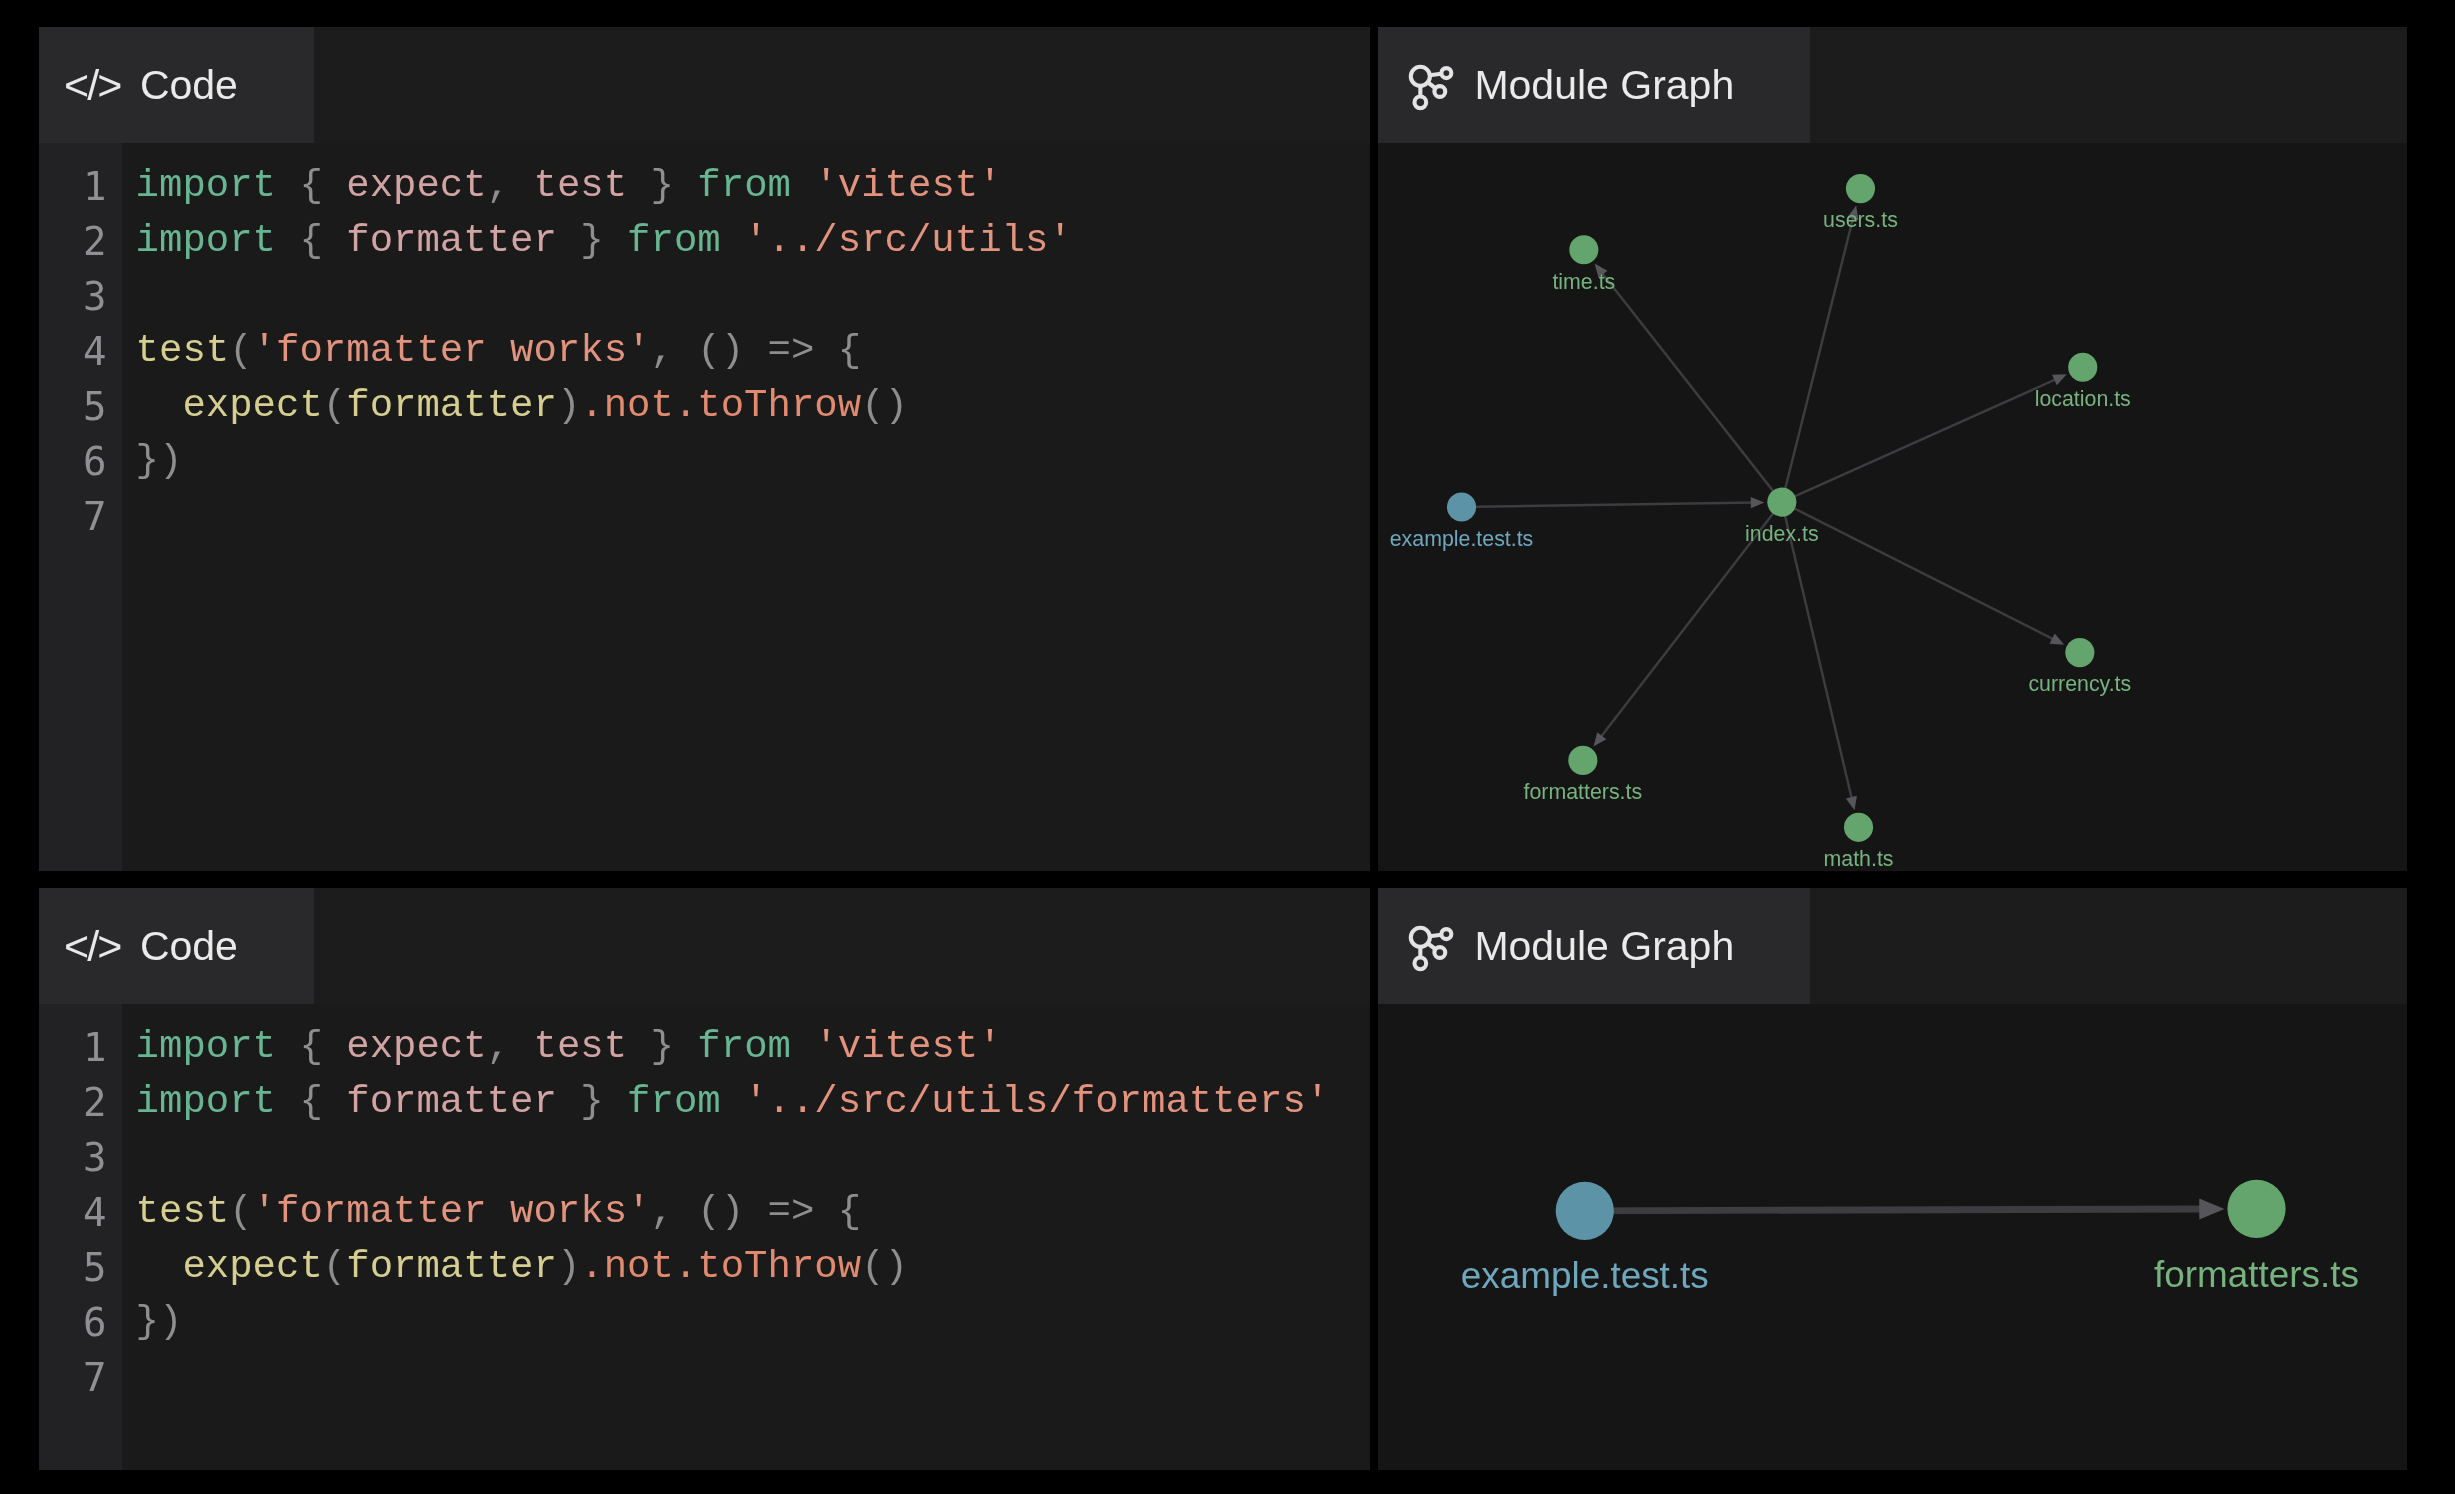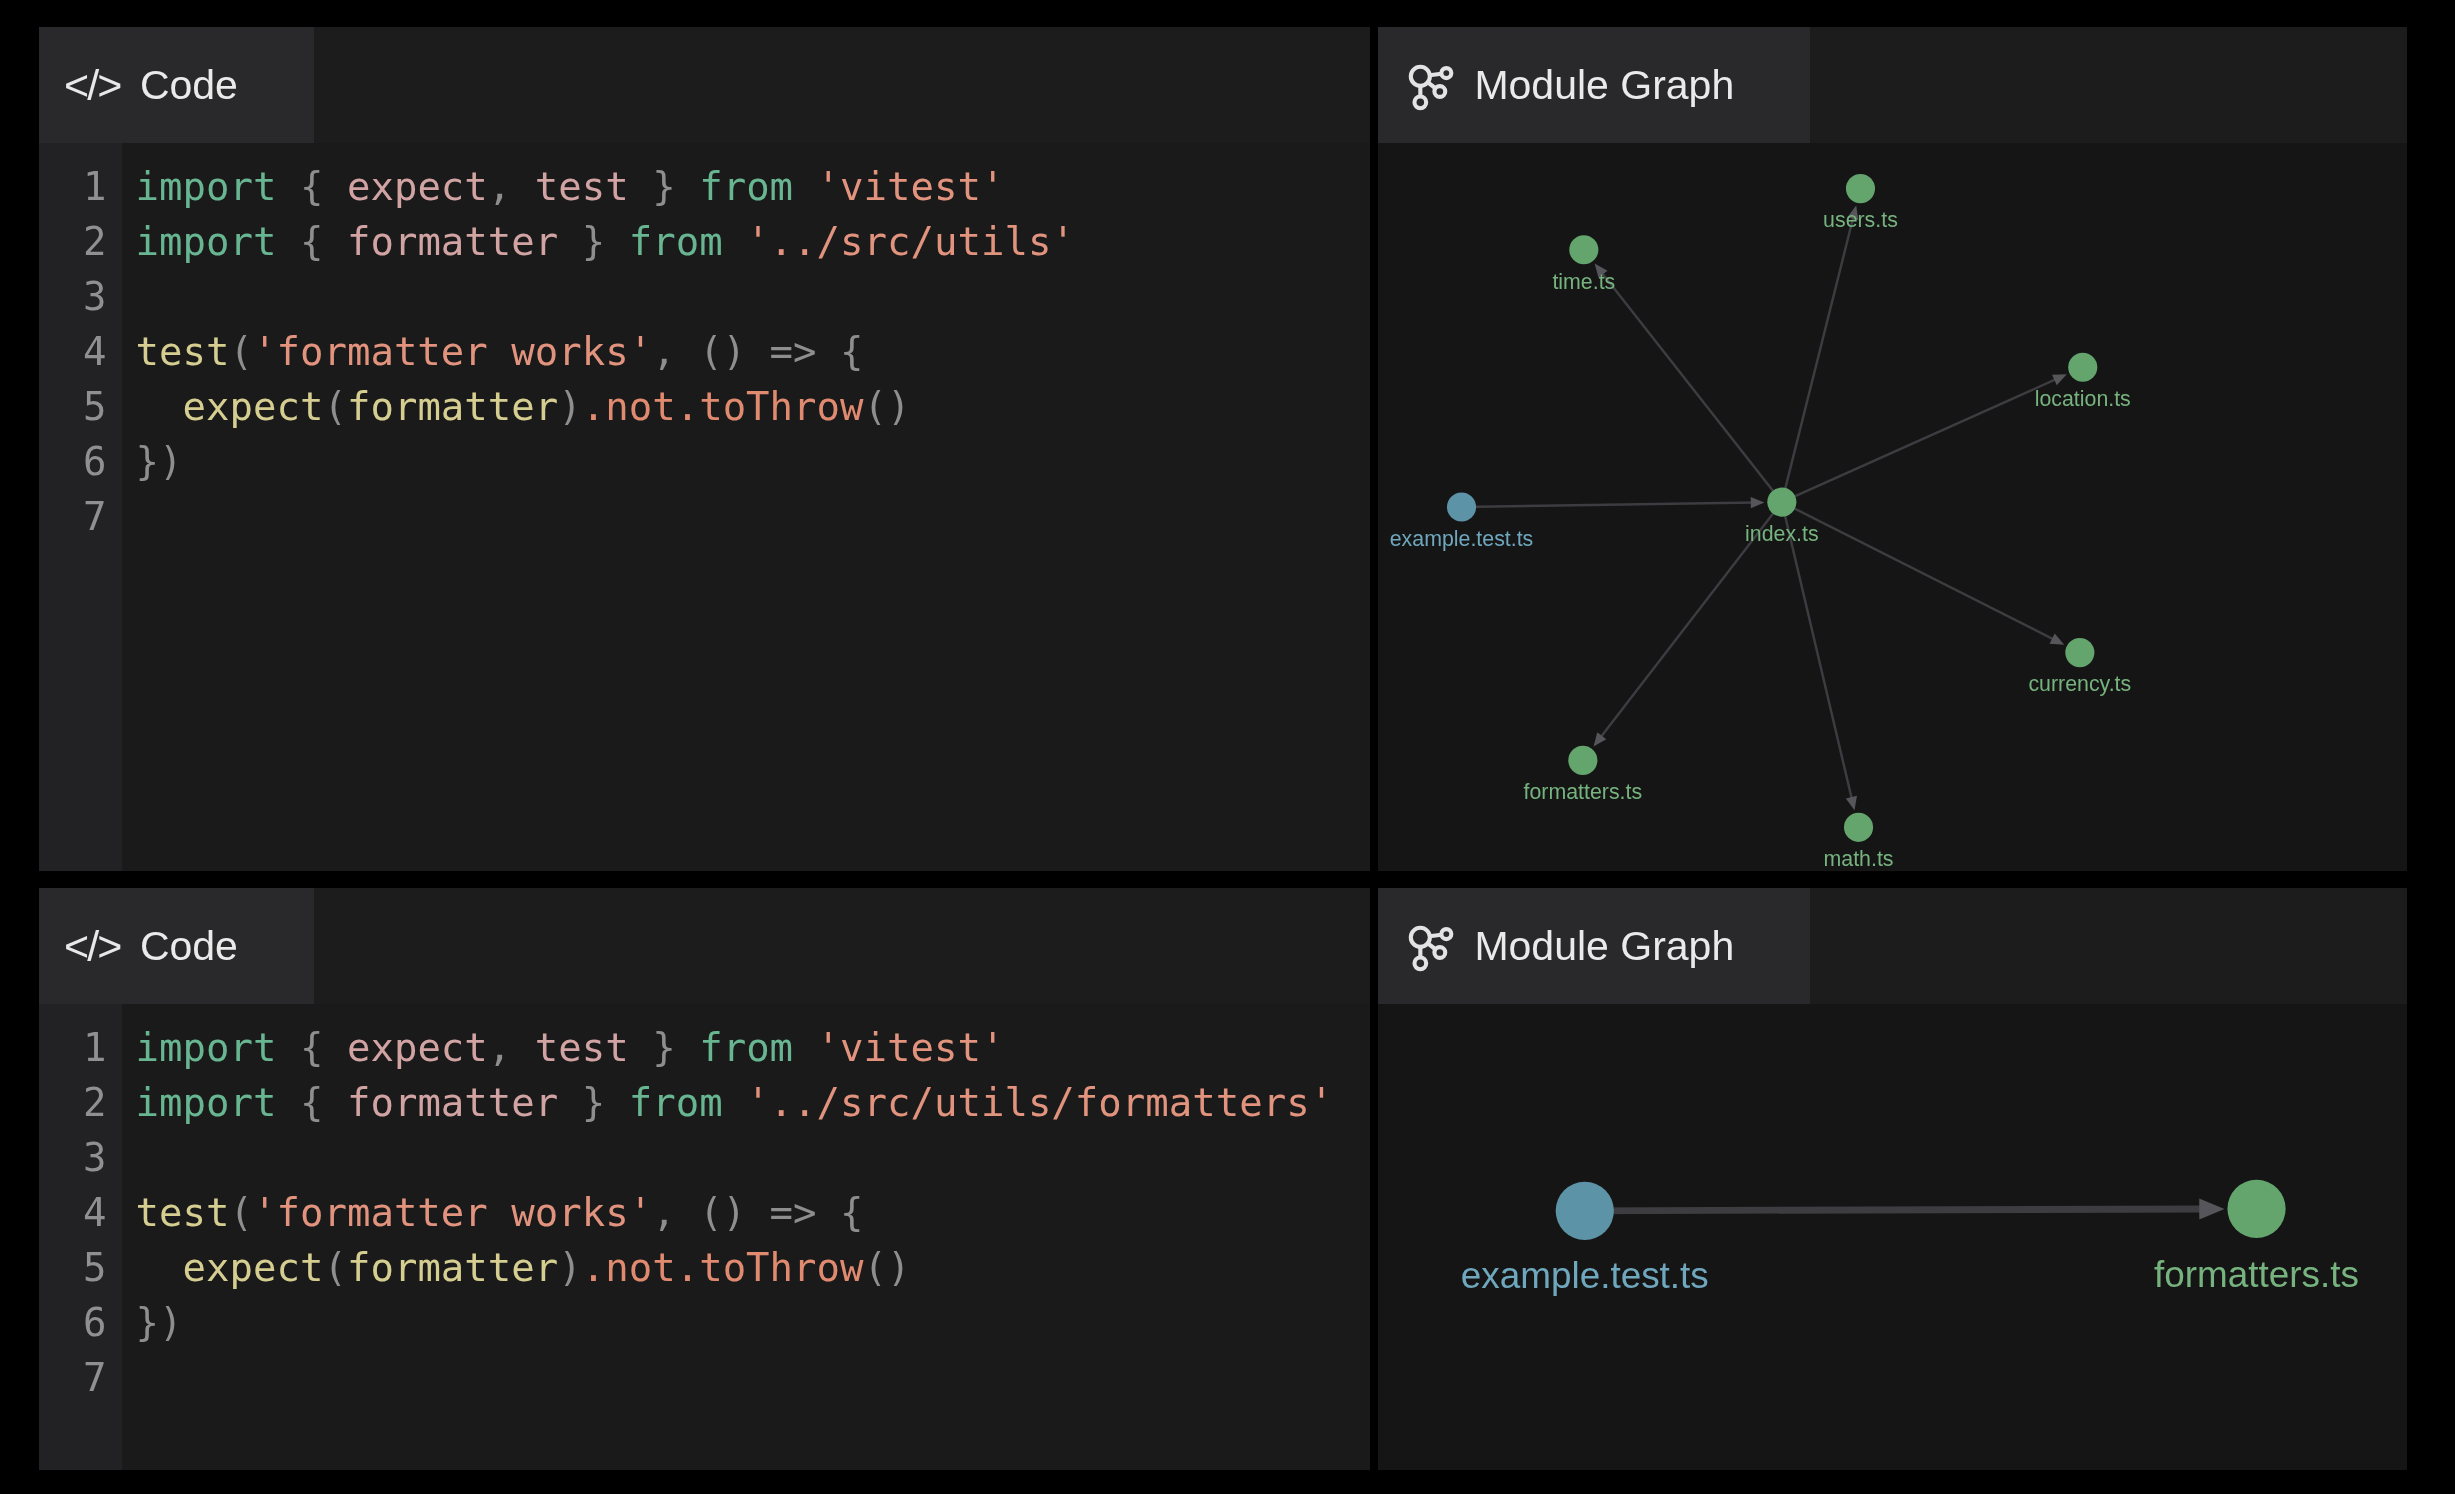--- a/index.html
+++ b/index.html
@@ -11,21 +11,21 @@
   .tab-icon-text{color:#e8e8e8;font-size:43px;letter-spacing:-1.9px;font-family:"Liberation Sans",sans-serif;}
   .tab-label{color:#eaeaea;font-size:41px;}
   .graph-tab-icon{width:52px;height:52px;display:block;}
   .panel-body{flex:1 1 auto;position:relative;overflow:hidden;}
   .code-body{background:#1a1a1b;padding-top:15.5px;}
   .graph-body{background:#151516;}
   .code-line{display:flex;height:55px;line-height:55px;
              font-family:"DejaVu Sans Mono",monospace;font-size:39px;}
   .ln{width:83px;flex:0 0 83px;background:#222224;text-align:right;
       padding-right:15.5px;box-sizing:border-box;}
-  .lc{padding-left:13.6px;white-space:pre;}
+  .lc{padding-left:13.6px;white-space:pre;font-family:Liberation Mono, monospace;}
   
   .gutter-fill{position:absolute;left:0;top:0;bottom:0;width:83px;background:#222224;z-index:0;}
   .code-lines{position:relative;z-index:1;}
   svg text{font-family:"Liberation Sans",sans-serif;}
 </style>
 </head>
 <body>
 
 <div class="panel" style="left:39px;top:27px;width:1331px;height:844px;">
   <div class="panel-header">

